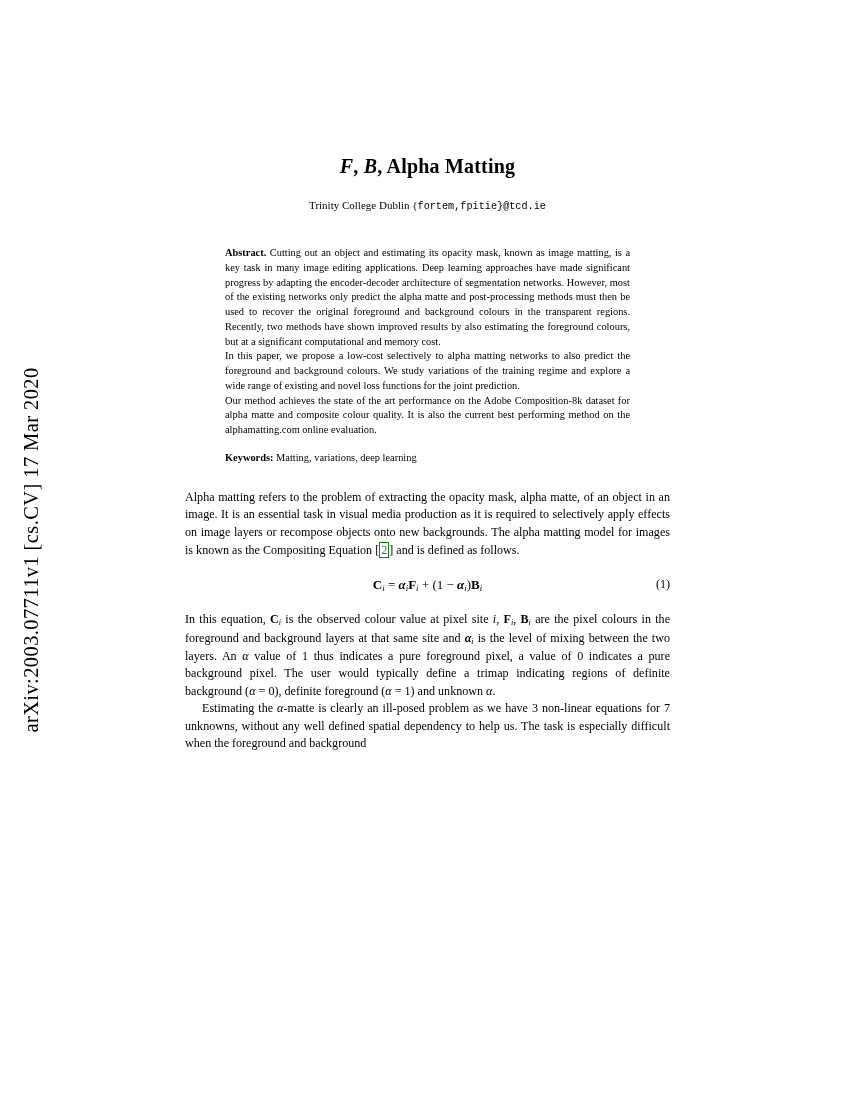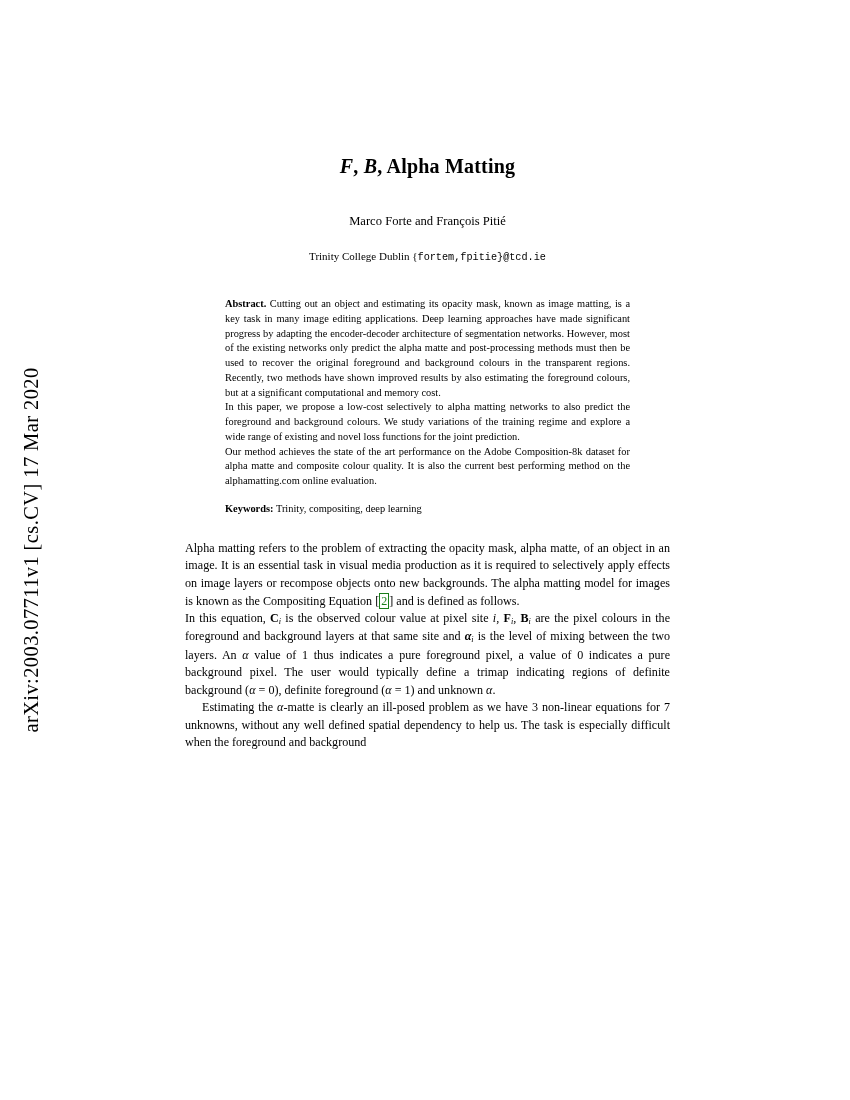--- a/index.html
+++ b/index.html
@@ -148,41 +148,44 @@
   <span>arXiv:2003.07711v1  [cs.CV]  17 Mar 2020</span>
 </div>
 
 <div class="page">
 
   <div class="title">
     <span class="math">F</span><span>,</span>
     <span class="math">B</span><span>, Alpha Matting</span>
   </div>
 
-  <div class="authors">Marco Forte and François Pitié</div>
 
   <div class="affil">
     <span>Trinity College Dublin</span>
     <span>{</span><span class="tt">fortem,fpitie</span><span class="tt">}@tcd.ie</span>
   </div>
 
   <div class="abstract">
     <p><span class="lbl">Abstract.</span> <span>Cutting out an object and estimating its opacity mask, known as image matting, is a key task in many image editing applications. Deep learning approaches have made significant progress by adapting the encoder-decoder architecture of segmentation networks. However, most of the existing networks only predict the alpha matte and post-processing methods must then be used to recover the original foreground and background colours in the transparent regions. Recently, two methods have shown improved results by also estimating the foreground colours, but at a significant computational and memory cost.</span></p>
     <p>In this paper, we propose a low-cost selectively to alpha matting networks to also predict the foreground and background colours. We study variations of the training regime and explore a wide range of existing and novel loss functions for the joint prediction.</p>
     <p>Our method achieves the state of the art performance on the Adobe Composition-8k dataset for alpha matte and composite colour quality. It is also the current best performing method on the alphamatting.com online evaluation.</p>
   </div>
 
   <div class="keywords">
     <span class="lbl">Keywords:</span>
-    <span>Trinity, compositing, deep learning</span>
+    <span>Matting, variations, deep learning</span>
   </div>
 
 
   <div class="body-text">
     <p><span>Alpha matting refers to the problem of extracting the opacity mask, alpha matte, of an object in an image. It is an essential task in visual media production as it is required to selectively apply effects on image layers or recompose objects onto new backgrounds. The alpha matting model for images is known as the Compositing Equation </span>[<span class="cite">2</span>]<span> and is defined as follows.</span></p>
 
+    <div class="equation">
+      <span><span class="bf">C</span><sub class="s">i</sub> = <span class="bfit">α</span><sub class="s">i</sub><span class="bf">F</span><sub class="s">i</sub> + (1 − <span class="bfit">α</span><sub class="s">i</sub>)<span class="bf">B</span><sub class="s">i</sub></span>
+      <span class="eqno">(1)</span>
+    </div>
 
     <p>In this equation, <span class="bf">C</span><sub class="s">i</sub> is the observed colour value at pixel site <span class="it">i</span>, <span class="bf">F</span><sub class="s">i</sub>, <span class="bf">B</span><sub class="s">i</sub> are the pixel colours in the foreground and background layers at that same site and <span class="bfit">α</span><sub class="s">i</sub> is the level of mixing between the two layers. An <span class="it">α</span> value of 1 thus indicates a pure foreground pixel, a value of 0 indicates a pure background pixel. The user would typically define a trimap indicating regions of definite background (<span class="it">α</span> = 0), definite foreground (<span class="it">α</span> = 1) and unknown <span class="it">α</span>.</p>
 
     <p class="indent">Estimating the <span class="it">α</span>-matte is clearly an ill-posed problem as we have 3 non-linear equations for 7 unknowns, without any well defined spatial dependency to help us. The task is especially difficult when the foreground and background</p>
   </div>
 
 </div>
 
 </body></html>

